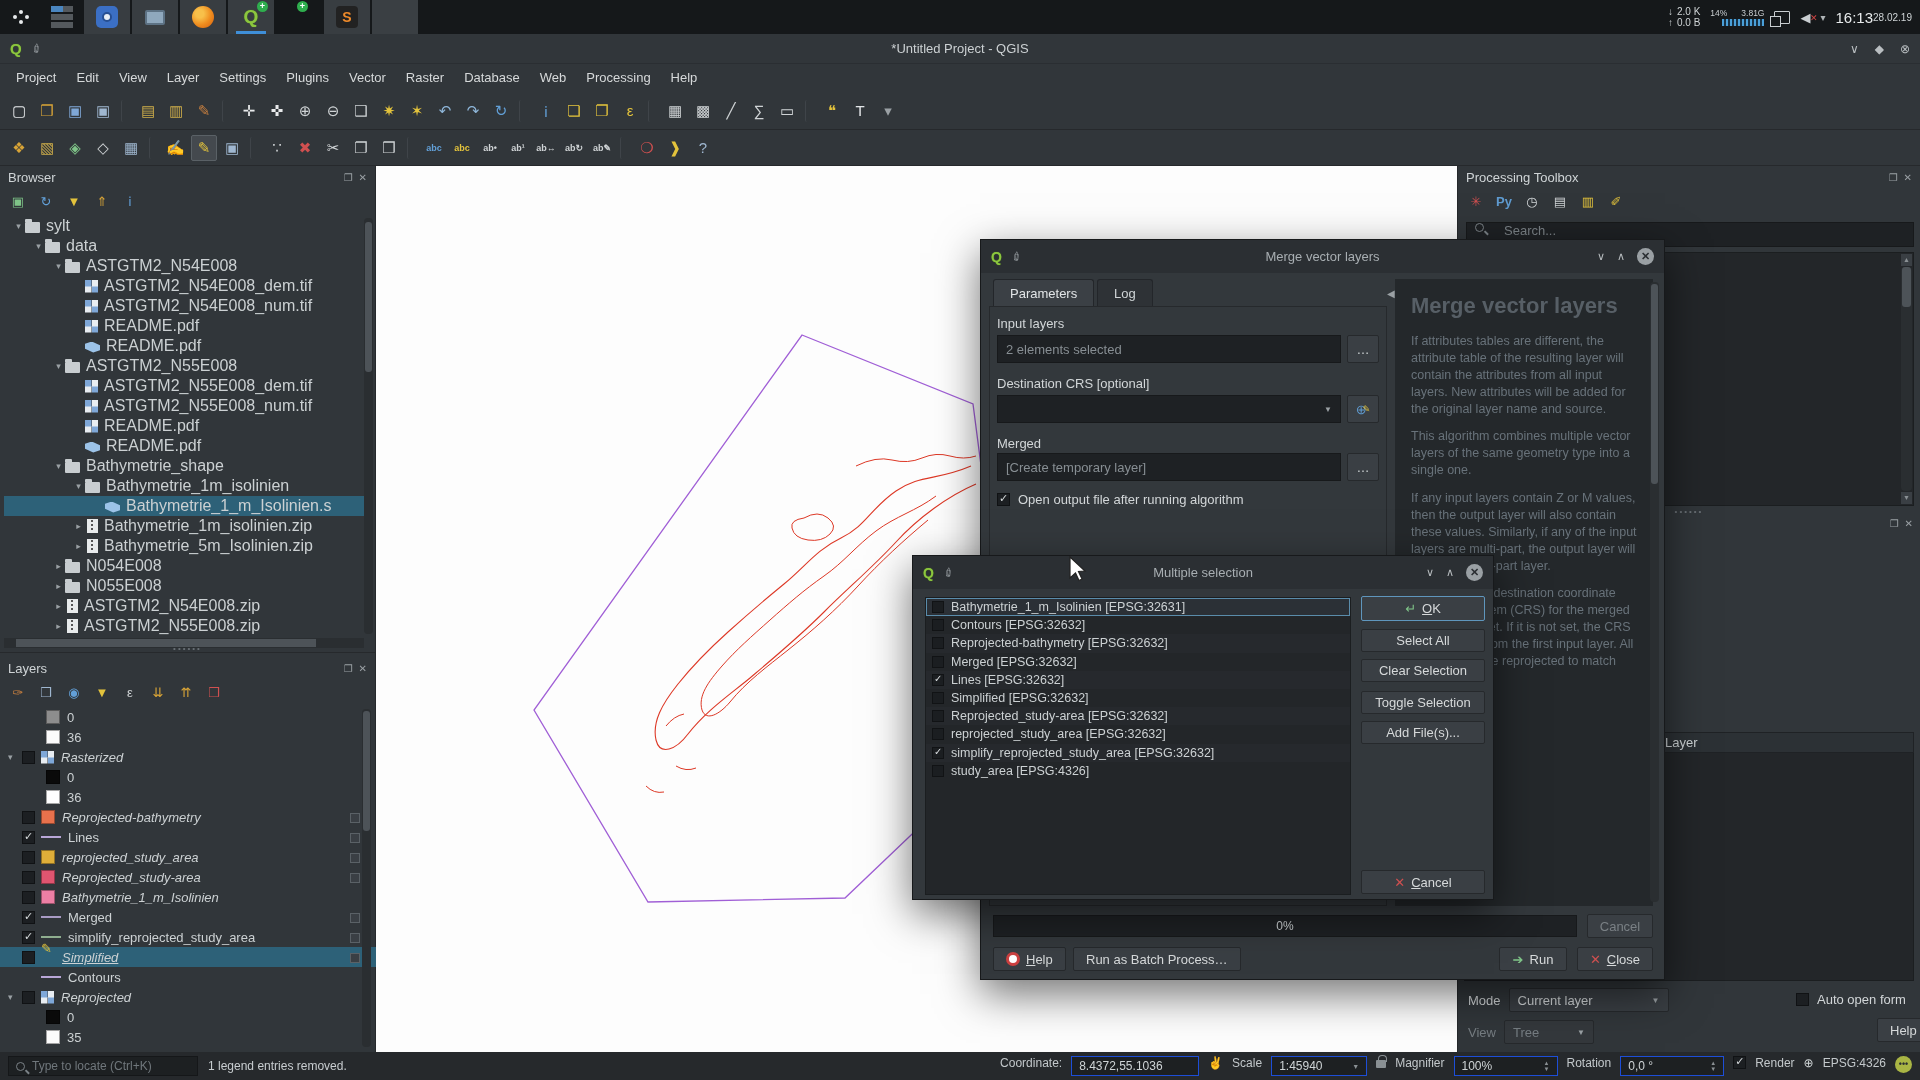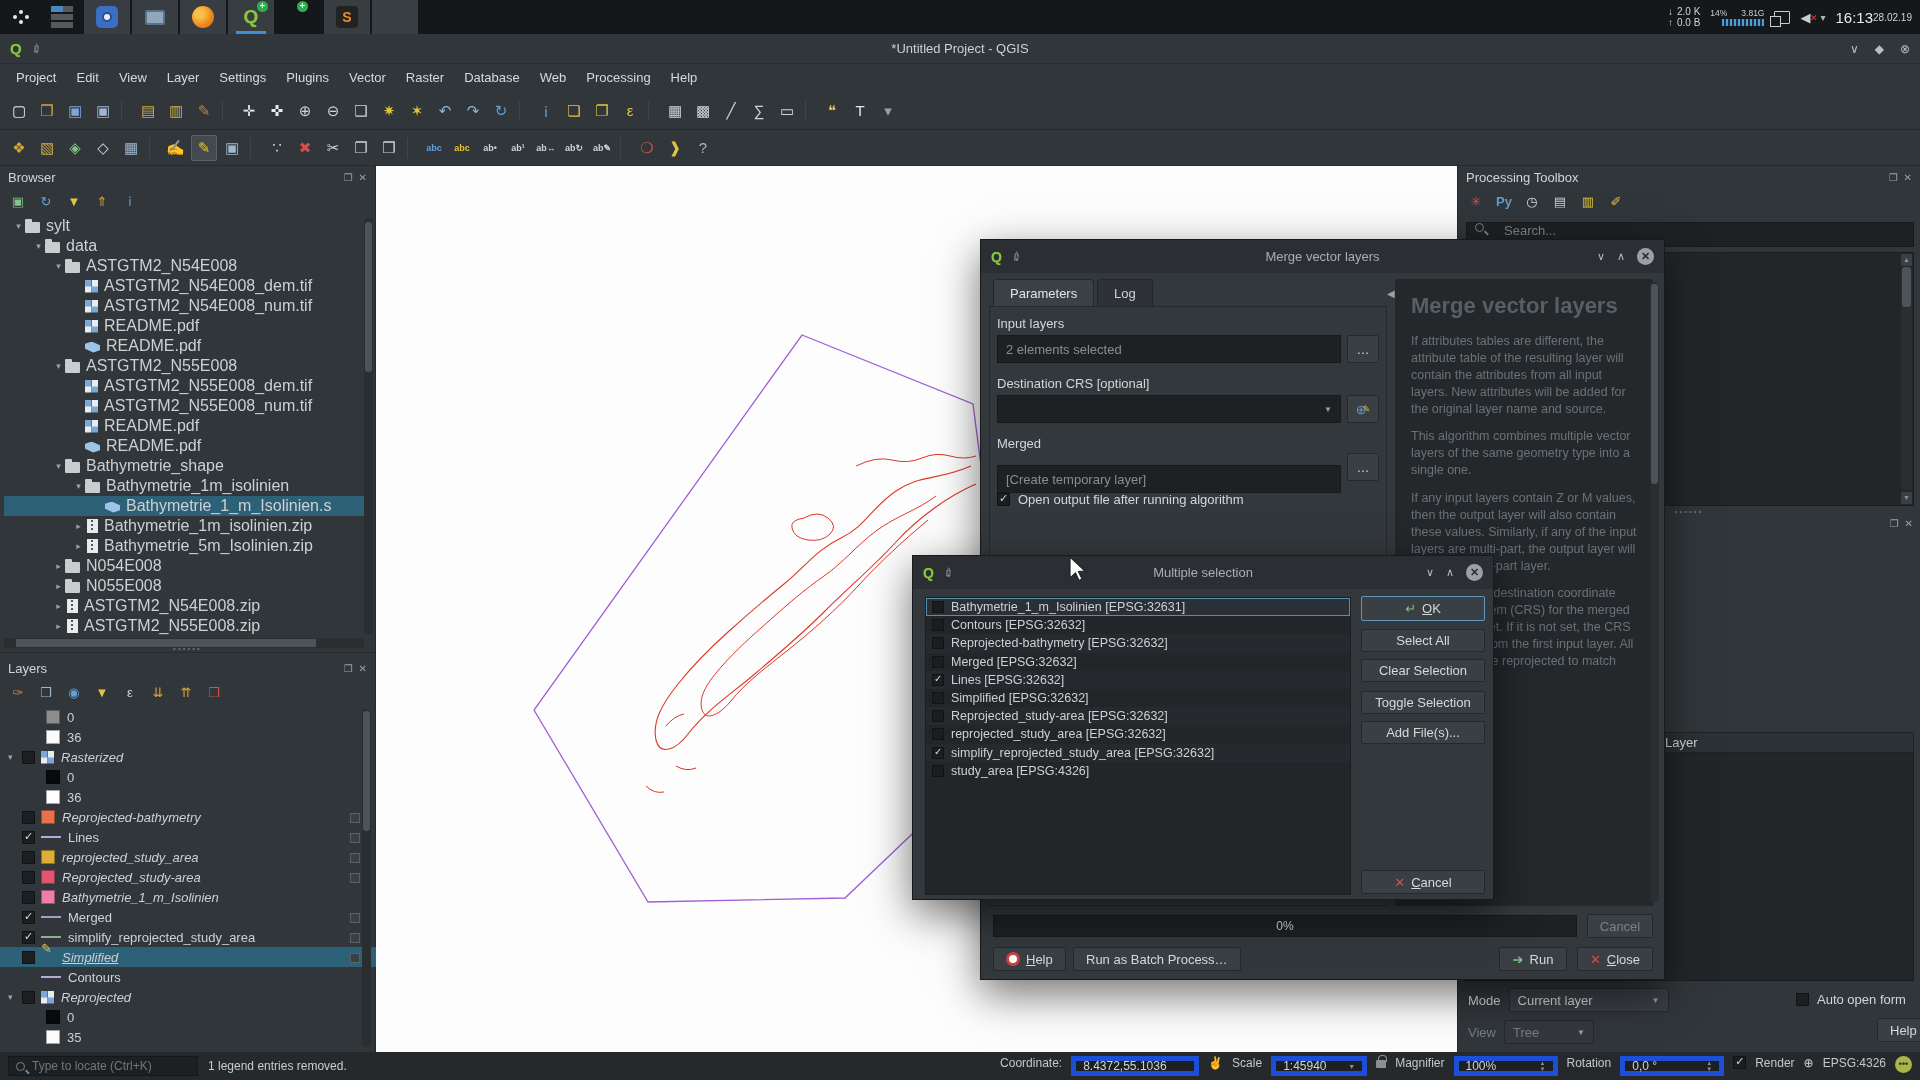--- a/index.html
+++ b/index.html
@@ -145,21 +145,21 @@
 .msrow[data-focused="true"]{background:#2b3036;border-color:#5a8cab}
 .msrow .cb{width:12px;height:12px;background:#1b1e21;border:1px solid #111315;margin-right:7px;flex:none;position:relative}
 .msrow[data-checked="true"] .cb::after{content:"✓";position:absolute;left:1px;top:-2px;font-size:10px;color:#d8dcde}
 .msbtn{position:absolute;left:448px;width:124px}
 .green{color:#7fc488}
 .red{color:#d05050}
 
 
 #statusbar{position:absolute;left:0;top:1052px;width:1920px;height:28px;background:#26292c;display:flex;align-items:center;padding:0 8px;gap:10px;font-size:12px;color:#c3c8cb}
 .locate{width:190px;height:20px;background:#1d2022;border:1px solid #151719;display:flex;align-items:center;gap:7px;padding:0 7px;color:#70777c}
-.sbox{height:20px;background:#1d2022;border:5px solid #1d4ed8;display:flex;align-items:center;padding:0 7px;color:#cfd4d6}
+.sbox{height:20px;background:#1d2022;border:1px solid #1d4ed8;display:flex;align-items:center;padding:0 7px;color:#cfd4d6}
 .spin{display:flex;flex-direction:column;justify-content:center;font-size:6px;color:#8a9094;line-height:6px}
 .lock{width:10px;height:8px;background:#8a9094;border-radius:1px;position:relative;margin-top:4px}
 .lock::before{content:"";position:absolute;left:1.5px;top:-5px;width:7px;height:6px;border:1.5px solid #8a9094;border-bottom:none;border-radius:4px 4px 0 0}
 .msgbtn{width:17px;height:17px;border-radius:50%;background:#a9b544;color:#2b2f33;font-size:9px;text-align:center;line-height:17px;font-weight:bold}
 .sb-right{margin-left:auto;display:flex;align-items:flex-start;gap:9px}
 .cursor-svg{position:absolute;z-index:99;pointer-events:none}
 </style>
 </head>
 <body>
 
@@ -817,21 +817,21 @@
   <span class="dlabel" style="left:16px;top:136px">Destination CRS [optional]</span>
   <div class="field" style="left:16px;top:155px;width:344px">
     <span style="margin-left:auto;font-size:8px;color:#9aa0a4">▼</span>
   </div>
   <span class="fbtn" style="left:366px;top:155px;width:32px">
     <span style="color:#5f9bd0">⊕</span>
       <span style="color:#e3c33c;font-size:9px;margin-left:-4px">✎</span>
   </span>
 
   <span class="dlabel" style="left:16px;top:196px">Merged</span>
-  <div class="field" style="left:16px;top:225px;width:344px">[Create temporary layer]</div>
+  <div class="field" style="left:16px;top:213px;width:344px">[Create temporary layer]</div>
   <span class="fbtn" style="left:366px;top:213px;width:32px">…</span>
 
   <div class="idrow" style="left:16px;top:252px;position:absolute">
     <span class="cbx" data-checked="true"></span>
     <span>Open output file after running algorithm</span>
   </div>
 
   <span style="position:absolute;left:406px;top:48px;color:#9aa0a4;font-size:10px">◀</span>
   <div id="mrg-help">
     <h2>Merge vector layers</h2>

